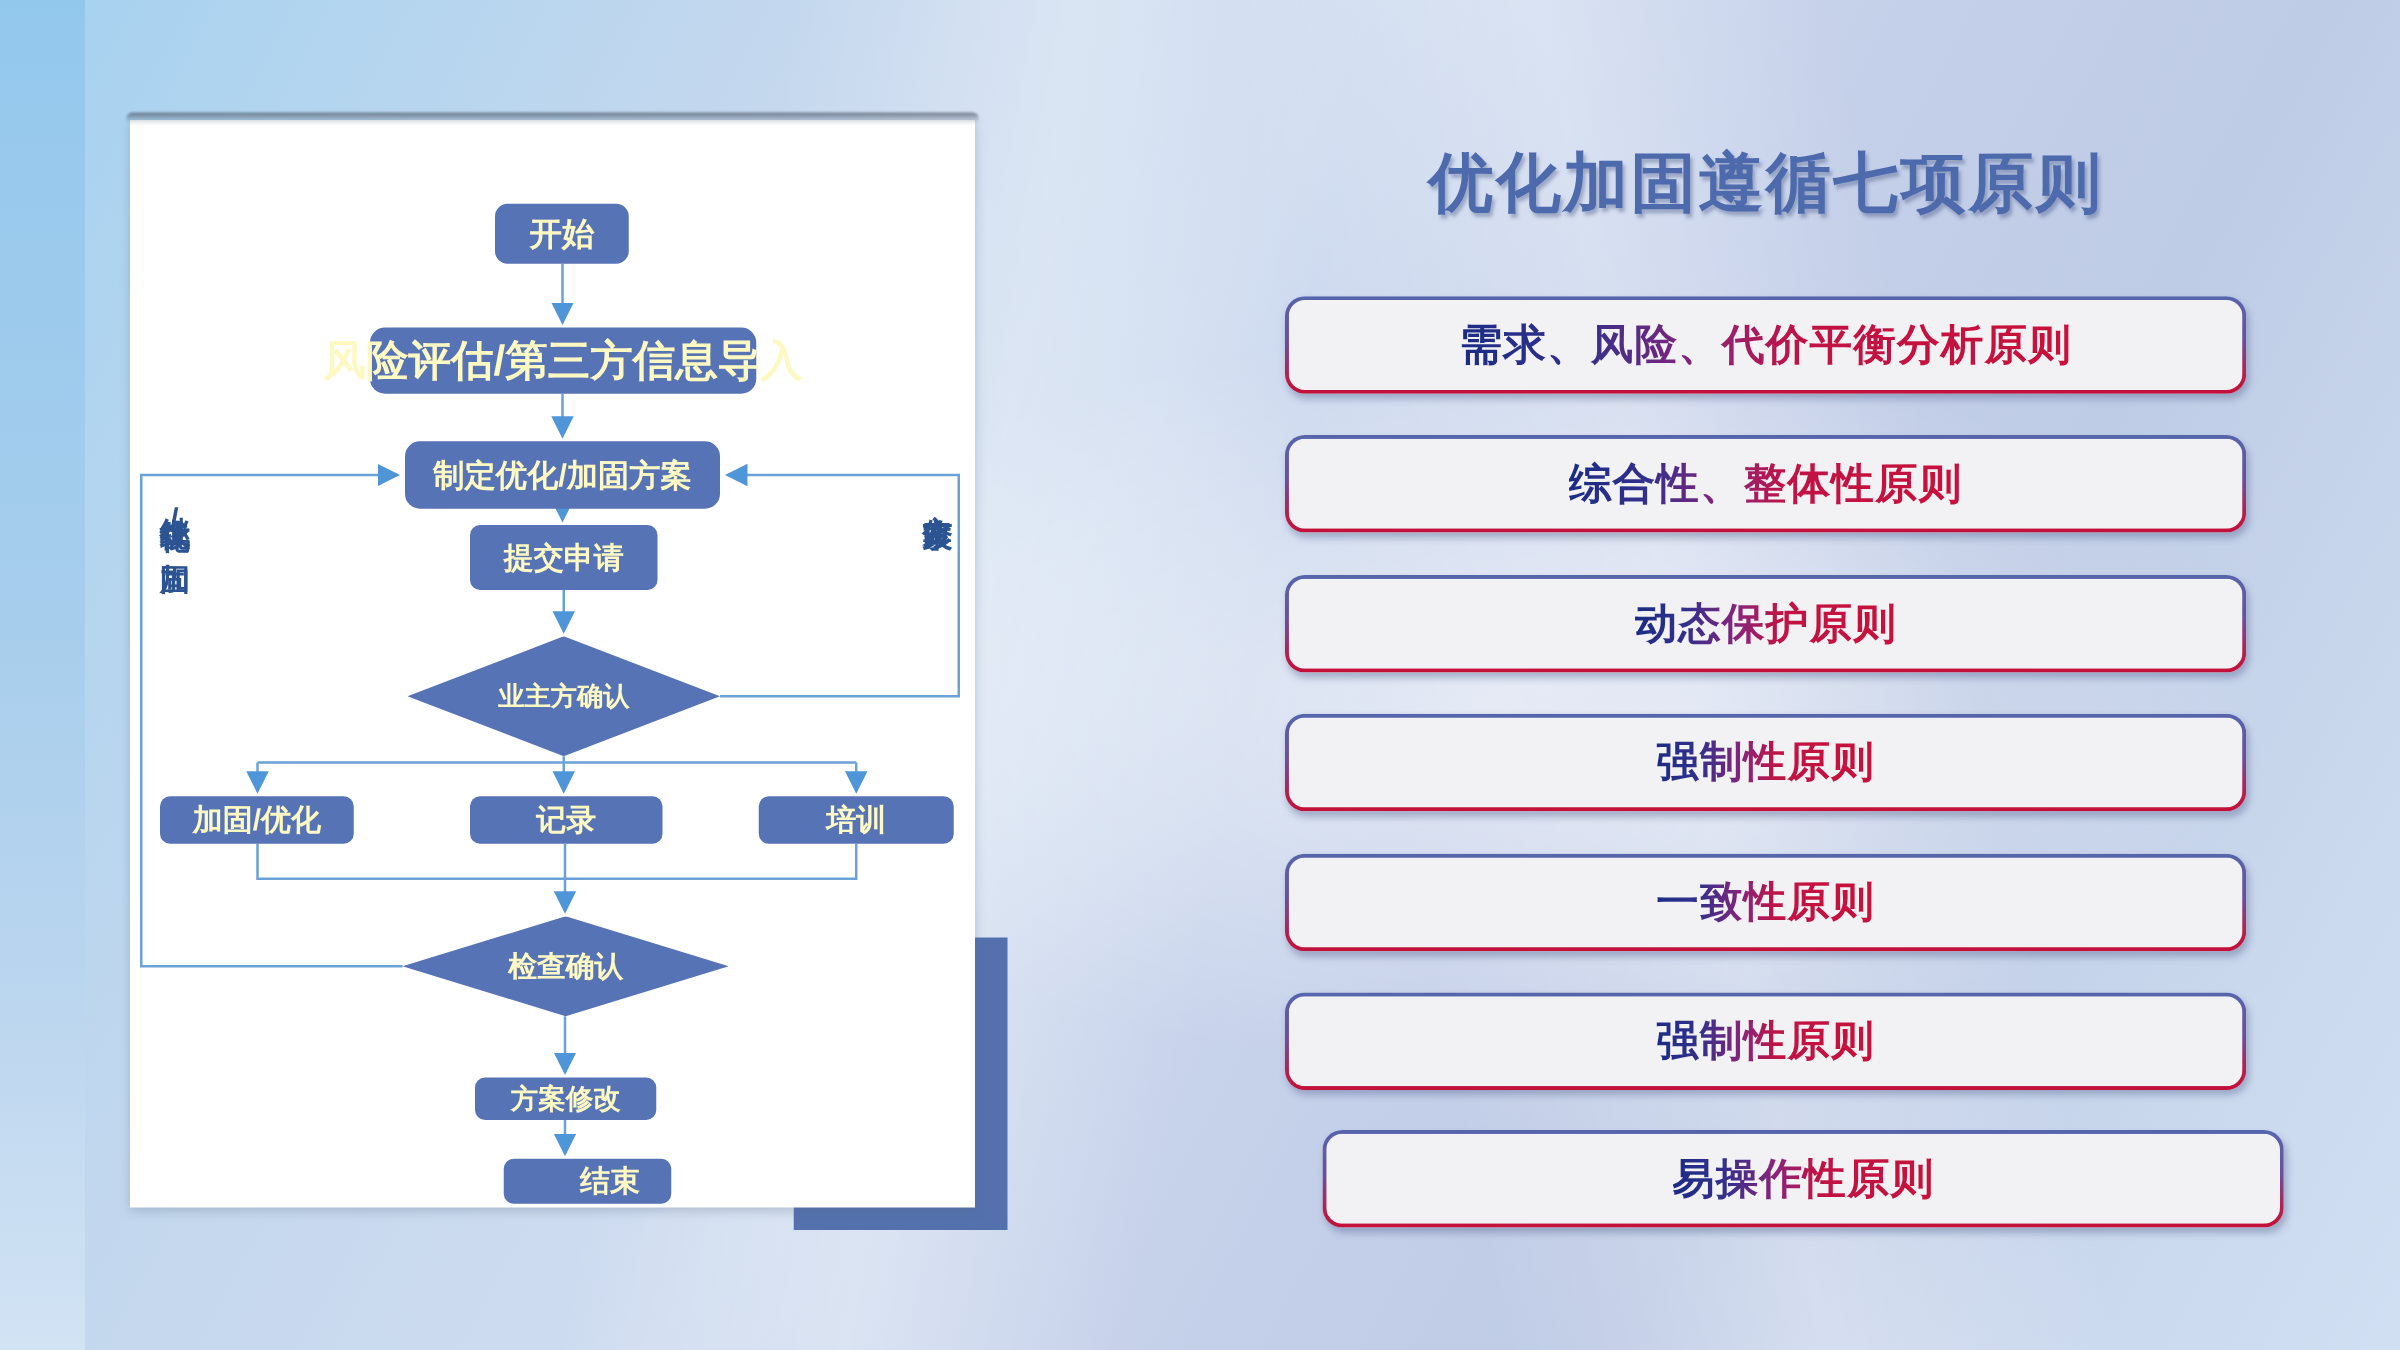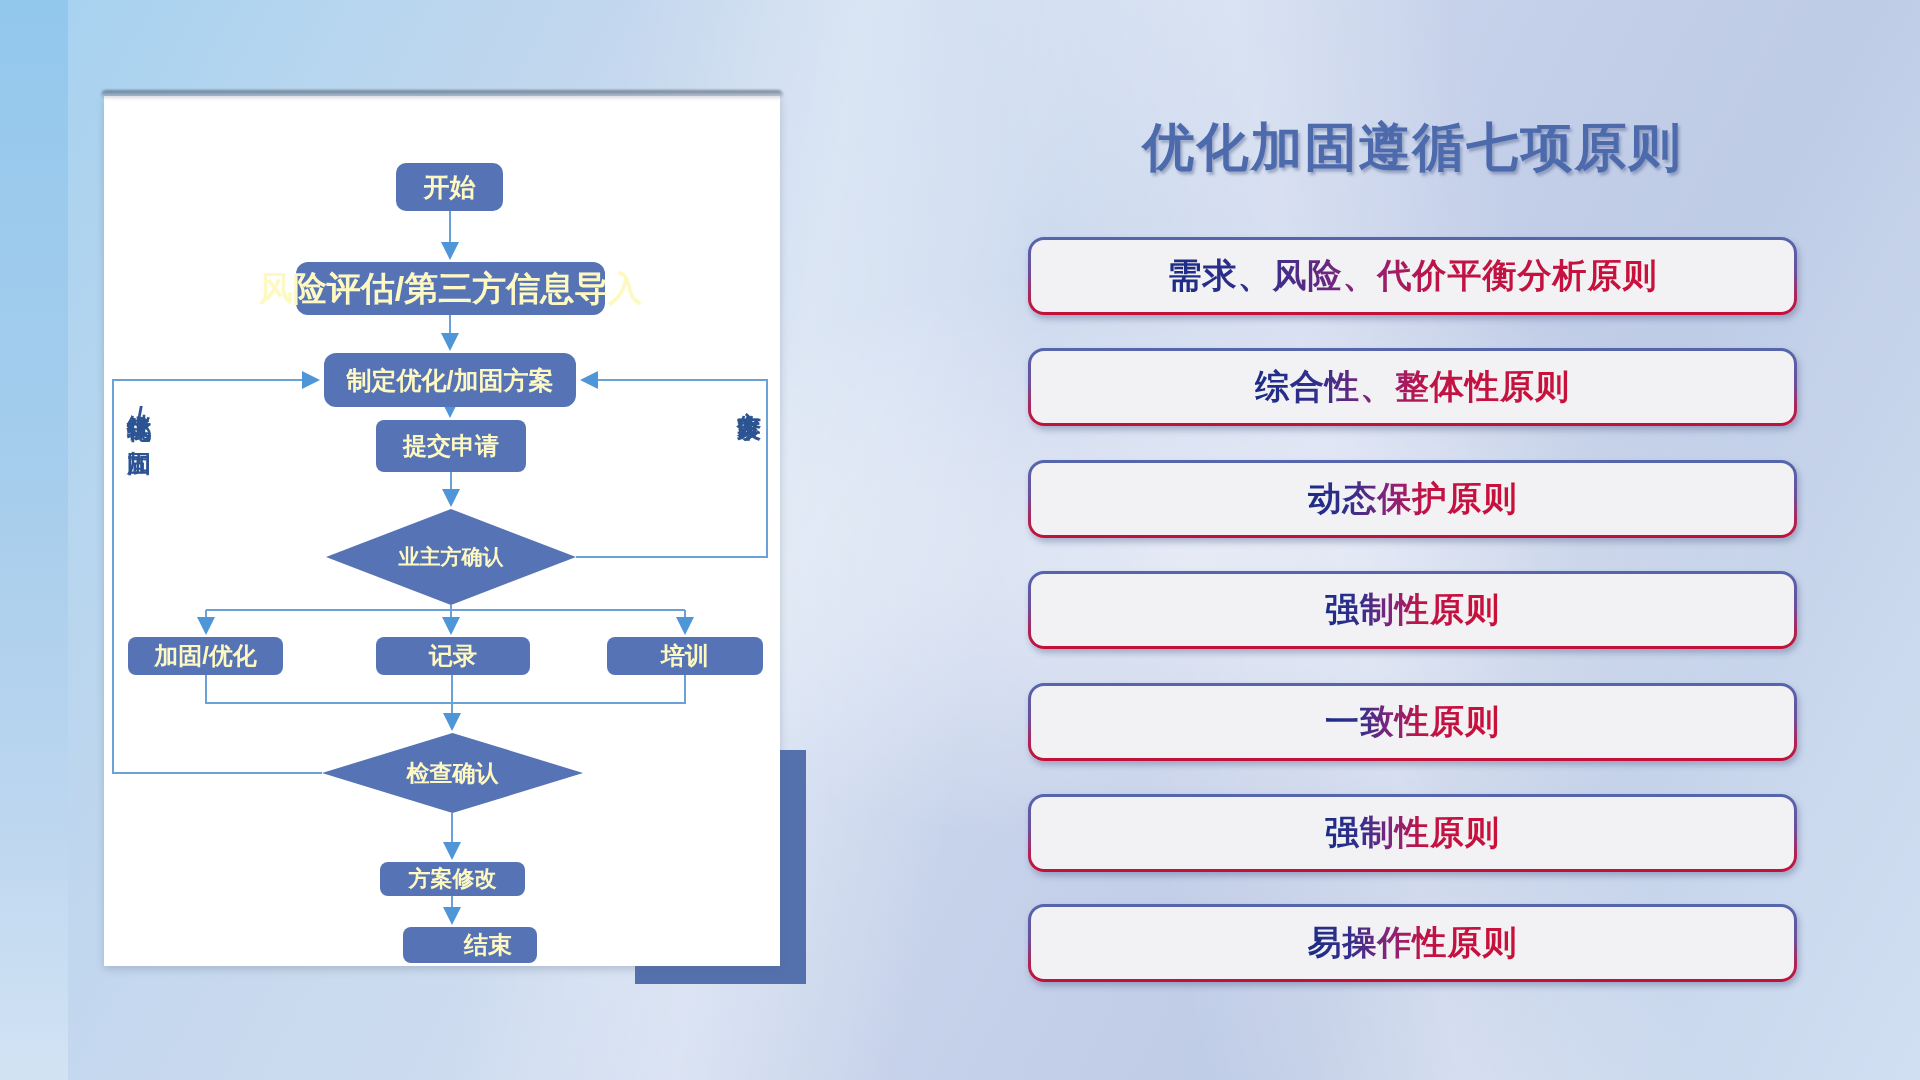--- a/index.html
+++ b/index.html
@@ -57,21 +57,21 @@
   
   .slide-title{position:absolute;left:1028px;top:112px;width:769px;height:70px;line-height:70px;
     text-align:center;font-size:52px;font-weight:bold;color:#4c6aac;letter-spacing:2px;z-index:2;
     text-shadow:2px 3px 3px rgba(46,64,116,.35);}
   .principle{position:absolute;left:1028px;width:769px;height:78px;border-radius:16px;box-sizing:border-box;
     border:3px solid transparent;z-index:2;display:flex;align-items:center;justify-content:center;
     background:linear-gradient(#f2f2f4,#f2f2f4) padding-box,
                linear-gradient(180deg,#5566ac 0%,#6a4f9c 45%,#b5204e 80%,#c40f38 100%) border-box;
     box-shadow:2px 4px 6px rgba(80,95,140,.40);}
   #p1{top:237px;} #p2{top:348px;} #p3{top:460px;} #p4{top:571px;}
-  #p5{top:683px;} #p6{top:794px;text-align:center;} #p7{top:904px;}
+  #p5{top:683px;} #p6{top:794px;text-align:center;} #p7{top:904px;margin-left:30px;}
   .ptext{font-weight:bold;font-size:34px;letter-spacing:1px;display:inline-block;
     background:linear-gradient(90deg,#1b2c85 0%,#33308c 20%,#8c2377 40%,#c01345 55%,#c9103a 100%);
     -webkit-background-clip:text;background-clip:text;color:#c60f3c;-webkit-text-fill-color:transparent;}
 </style>
 </head>
 <body>
 
 <div id="page">
   <div class="bg-left-band"></div>
   <div class="bg-streaks"></div>

